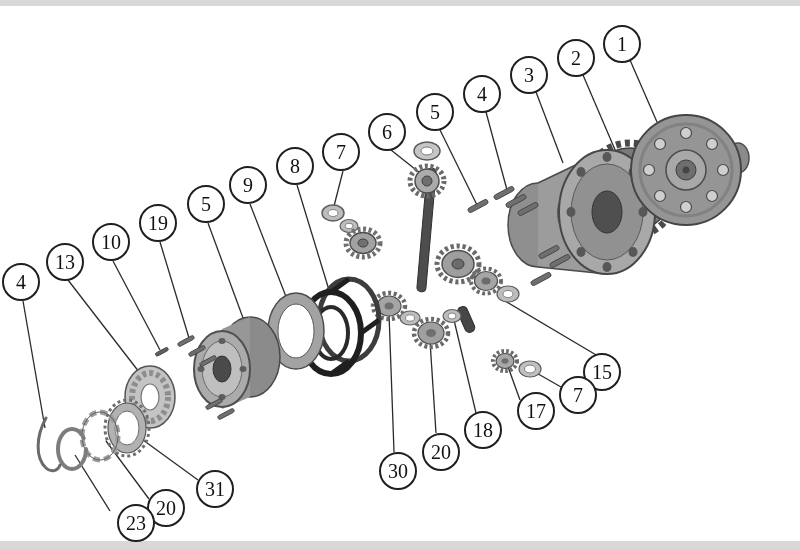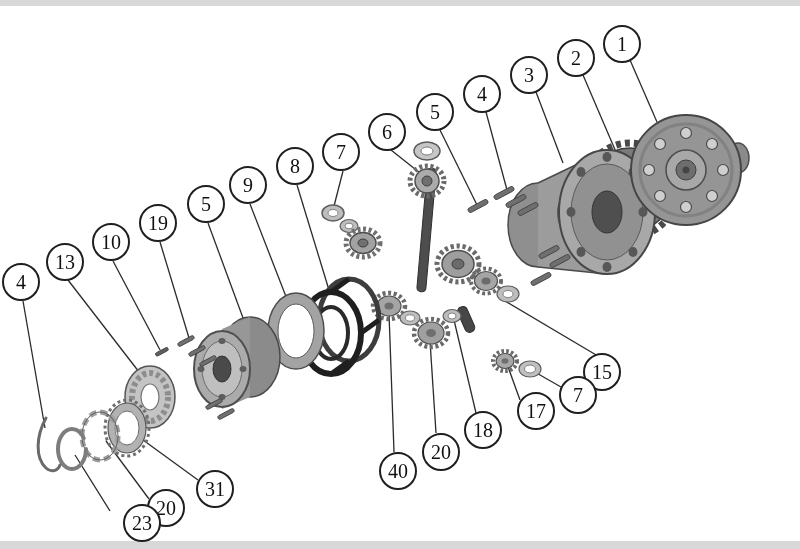--- a/index.html
+++ b/index.html
@@ -251,17 +251,17 @@
   <div class="balloon" style="left:187px;top:185px">5</div>
   <div class="balloon" style="left:139px;top:204px">19</div>
   <div class="balloon" style="left:92px;top:223px">10</div>
   <div class="balloon" style="left:46px;top:243px">13</div>
   <div class="balloon" style="left:2px;top:263px">4</div>
   <div class="balloon" style="left:583px;top:353px">15</div>
   <div class="balloon" style="left:559px;top:376px">7</div>
   <div class="balloon" style="left:517px;top:392px">17</div>
   <div class="balloon" style="left:464px;top:411px">18</div>
   <div class="balloon" style="left:422px;top:433px">20</div>
-  <div class="balloon" style="left:379px;top:452px">40</div>
+  <div class="balloon" style="left:379px;top:452px">30</div>
   <div class="balloon" style="left:196px;top:470px">31</div>
   <div class="balloon" style="left:147px;top:489px">20</div>
-  <div class="balloon" style="left:123px;top:504px">23</div>
+  <div class="balloon" style="left:117px;top:504px">23</div>
 </div>
 
 </body></html>

